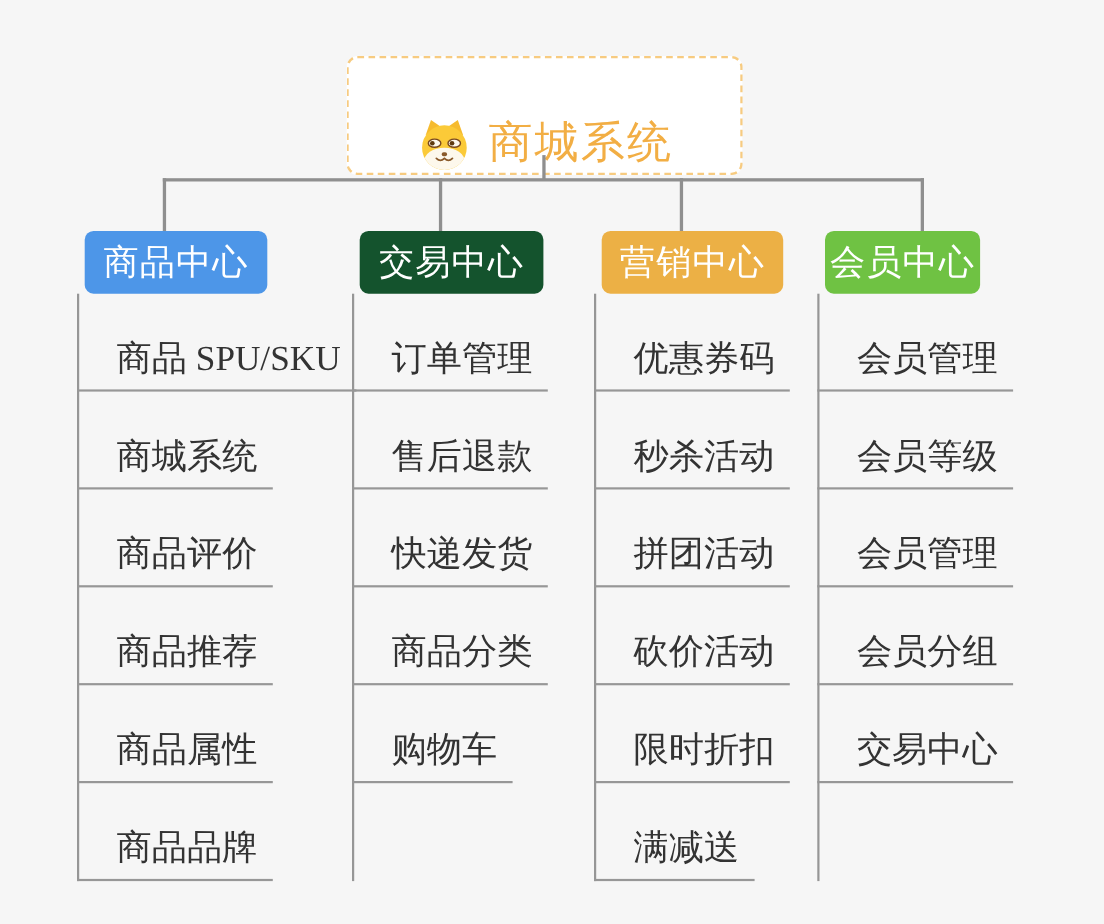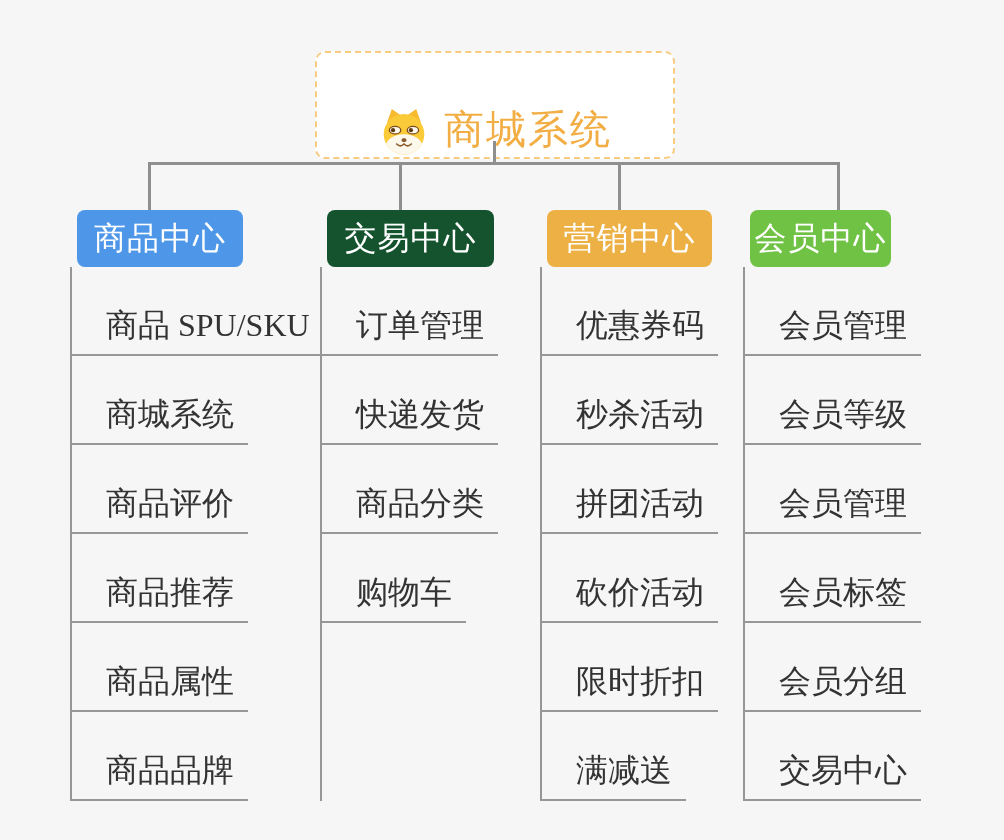--- a/index.html
+++ b/index.html
@@ -131,20 +131,23 @@
         </div>
   </div>
       <div class="column c1">
     <div class="branch-box" style="background: #14532d;">交易中心</div>
     <div class="trunk"></div>
     <div class="rows">
           <div class="row">
             <div class="row-inner">订单管理</div>
           </div>
           <div class="row">
+            <div class="row-inner">售后退款</div>
+          </div>
+          <div class="row">
             <div class="row-inner">快递发货</div>
           </div>
           <div class="row">
             <div class="row-inner">商品分类</div>
           </div>
           <div class="row">
             <div class="row-inner">购物车</div>
           </div>
         </div>
   </div>
@@ -179,23 +182,20 @@
           <div class="row">
             <div class="row-inner">会员管理</div>
           </div>
           <div class="row">
             <div class="row-inner">会员等级</div>
           </div>
           <div class="row">
             <div class="row-inner">会员管理</div>
           </div>
           <div class="row">
-            <div class="row-inner">会员标签</div>
-          </div>
-          <div class="row">
             <div class="row-inner">会员分组</div>
           </div>
           <div class="row">
             <div class="row-inner">交易中心</div>
           </div>
         </div>
   </div>
     </div>
 
 </div>

